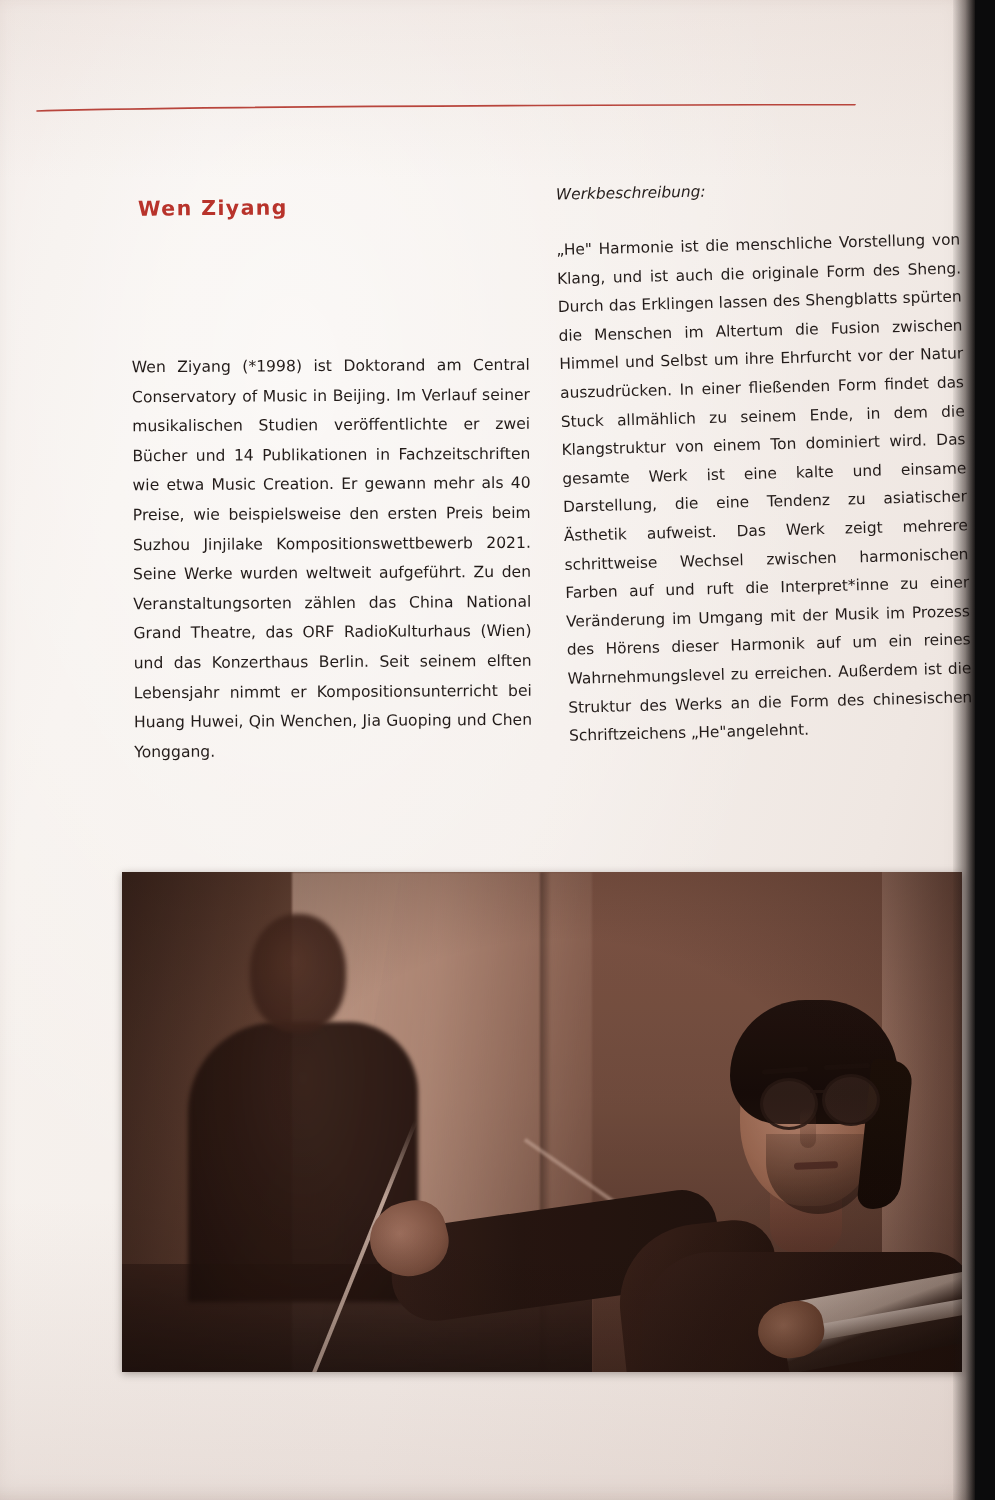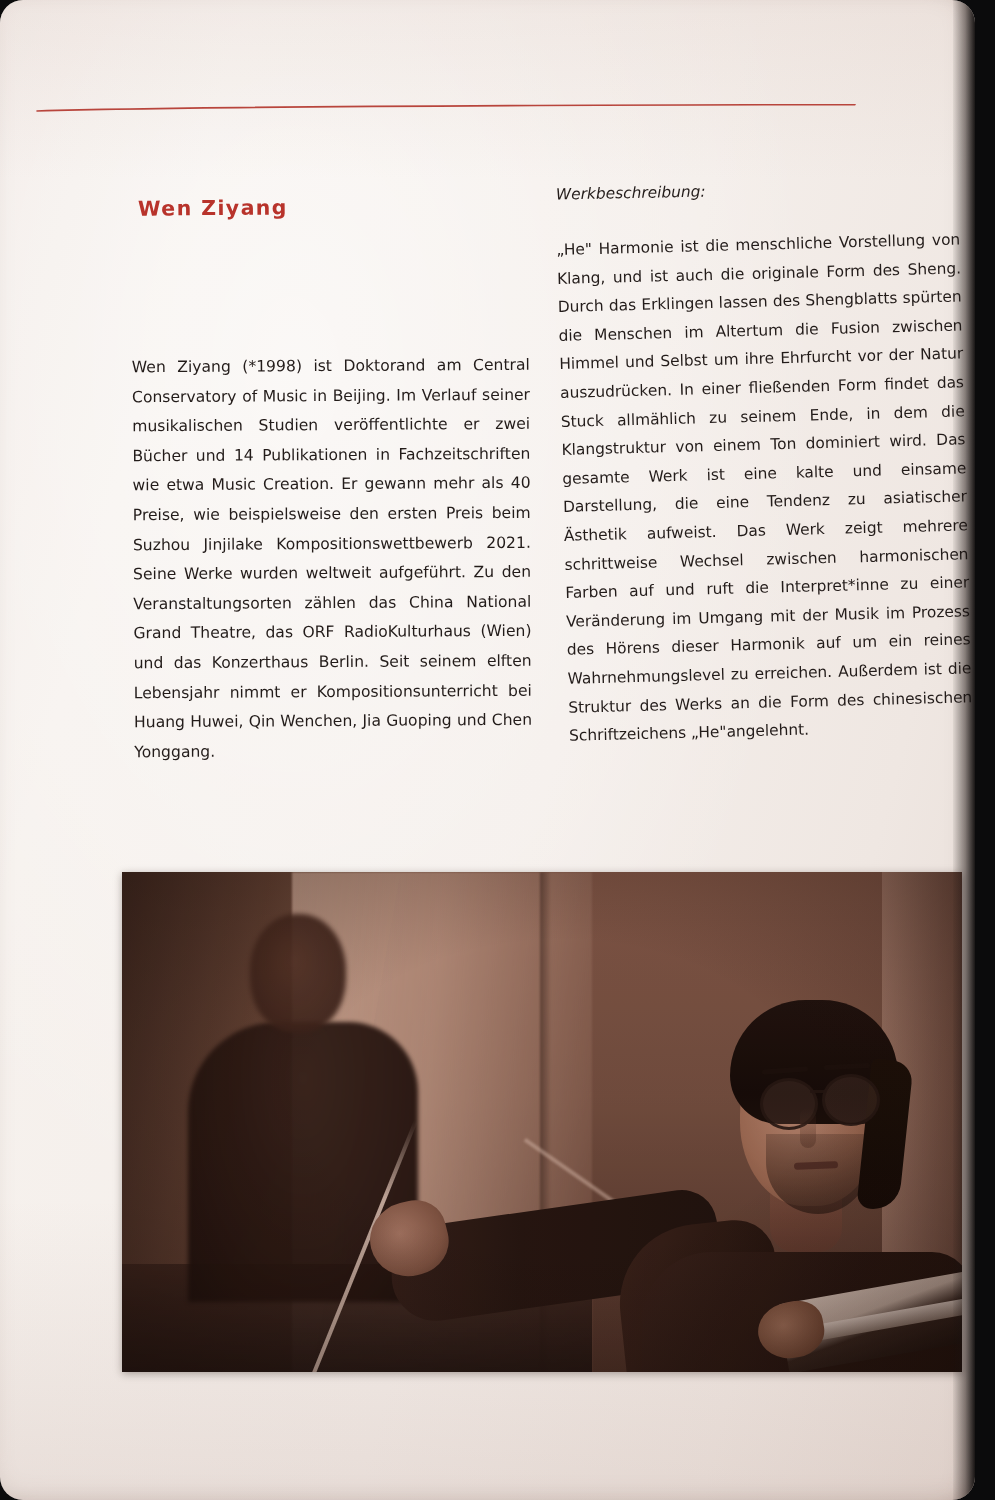--- a/index.html
+++ b/index.html
@@ -18,21 +18,20 @@
   #page-sheet {
     position: absolute;
     left: 0;
     top: 0;
     width: 975px;
     height: 1500px;
     background: linear-gradient(105deg, #f2ebe7 0%, #f6f1ed 18%, #f4eeea 55%, #efe7e2 80%, #e7dcd6 100%);
     box-shadow: inset -18px 0 28px -18px rgba(90,60,50,0.35),
                 inset 0 -10px 26px -12px rgba(120,90,80,0.25);
     overflow: hidden;
-    border-radius: 23px;
   }
   
   #paper-tint-a {
     position: absolute;
     left: 0; top: 0; right: 0; bottom: 0;
     background: radial-gradient(ellipse at 30% 25%, rgba(255,255,255,0.55) 0%, rgba(255,255,255,0.0) 55%);
     pointer-events: none;
   }
   #paper-tint-b {
     position: absolute;

